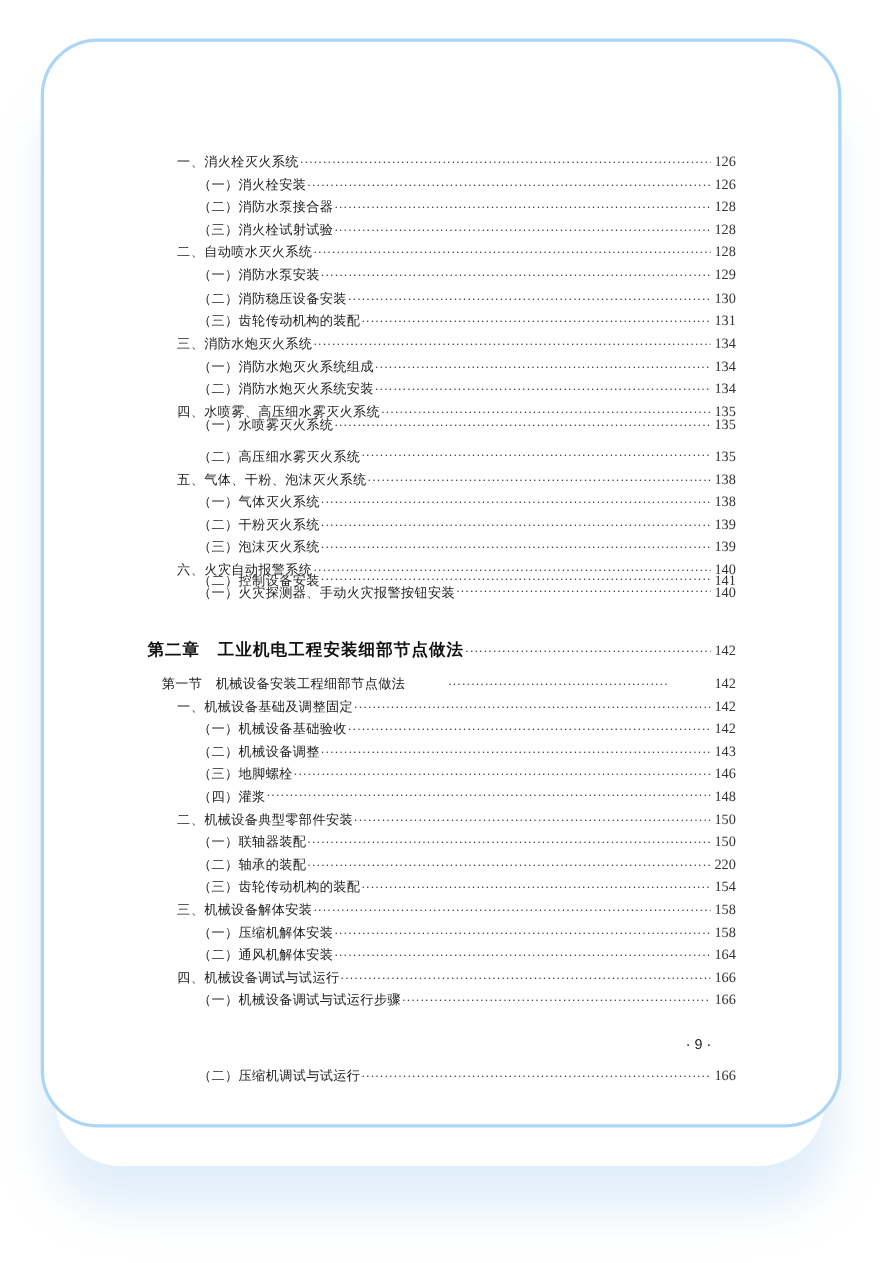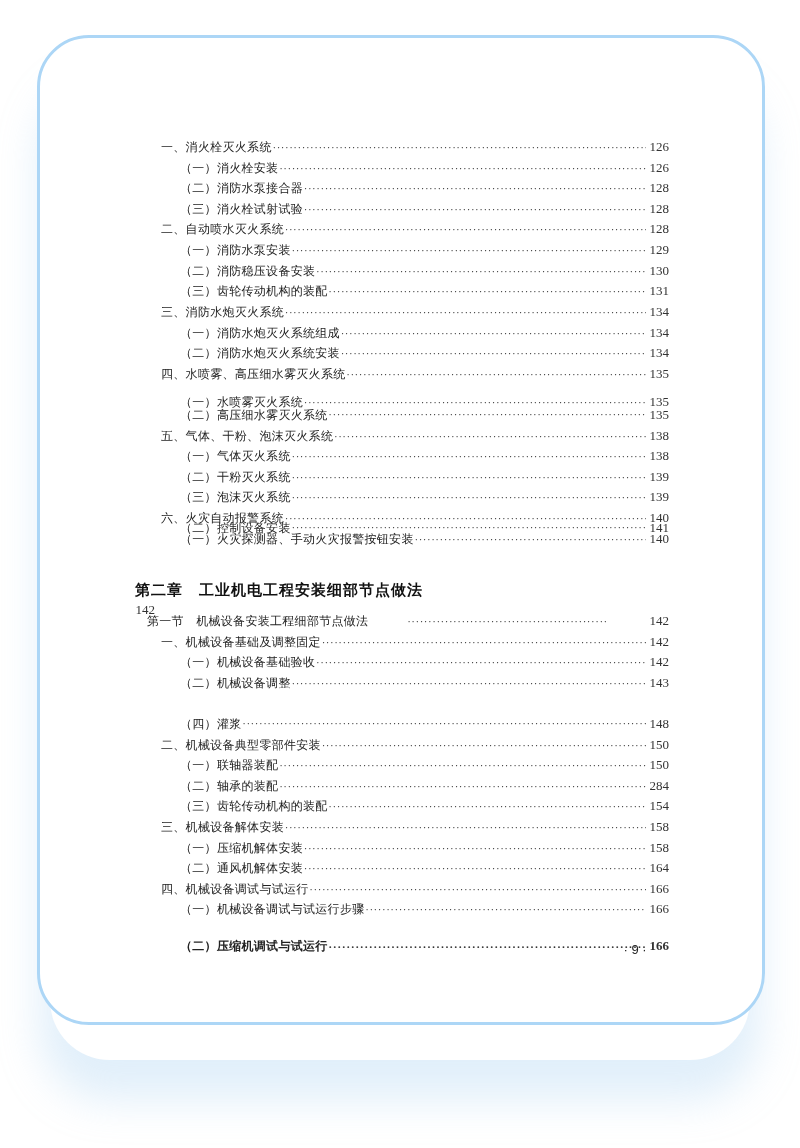--- a/index.html
+++ b/index.html
@@ -76,21 +76,20 @@
       color: #333;
       width: 20px;
       text-align: right;
     }
     .row.chapter {
       font-size: 15px;
       font-weight: bold;
       height: 20px;
       line-height: 20px;
       color: #111;
-      flex-direction: column;
     }
     .row.chapter .title { letter-spacing: 1px; }
     .row.chapter .leader { font-weight: normal; font-size: 10px; }
     .row.chapter .page { font-weight: normal; font-size: 13px; }
     .l1 { left: 161px; }
     .l2 { left: 180px; }
     .sec { left: 147px; }
     .chap { left: 134px; }
     .page-number {
       position: absolute;
@@ -164,21 +163,21 @@
     <div class="row l2" style="top: 345px;">
       <span class="title">（二）消防水炮灭火系统安装</span>
       <span class="leader"></span>
       <span class="page">134</span>
     </div>
     <div class="row l1" style="top: 366px;">
       <span class="title">四、水喷雾、高压细水雾灭火系统</span>
       <span class="leader"></span>
       <span class="page">135</span>
     </div>
-    <div class="row l2" style="top: 394px;">
+    <div class="row l2" style="top: 378px;">
       <span class="title">（一）水喷雾灭火系统</span>
       <span class="leader"></span>
       <span class="page">135</span>
     </div>
     <div class="row l2" style="top: 407px; align-items: flex-end;">
       <span class="title">（二）高压细水雾灭火系统</span>
       <span class="leader"></span>
       <span class="page">135</span>
     </div>
     <div class="row l1" style="top: 428px;">
@@ -199,21 +198,21 @@
     <div class="row l2" style="top: 489px;">
       <span class="title">（三）泡沫灭火系统</span>
       <span class="leader"></span>
       <span class="page">139</span>
     </div>
     <div class="row l1" style="top: 510px;">
       <span class="title">六、火灾自动报警系统</span>
       <span class="leader"></span>
       <span class="page">140</span>
     </div>
-    <div class="row l2" style="top: 531px;">
+    <div class="row l2" style="top: 531px; align-items: flex-end;">
       <span class="title">（一）火灾探测器、手动火灾报警按钮安装</span>
       <span class="leader"></span>
       <span class="page">140</span>
     </div>
     <div class="row l2" style="top: 520px; align-items: center;">
       <span class="title">（二）控制设备安装</span>
       <span class="leader"></span>
       <span class="page">141</span>
     </div>
     <div class="row chapter chap" style="top: 580px;">
@@ -234,39 +233,44 @@
     <div class="row l2" style="top: 654px;">
       <span class="title">（一）机械设备基础验收</span>
       <span class="leader"></span>
       <span class="page">142</span>
     </div>
     <div class="row l2" style="top: 675px;">
       <span class="title">（二）机械设备调整</span>
       <span class="leader"></span>
       <span class="page">143</span>
     </div>
+    <div class="row l2" style="top: 695px;">
+      <span class="title">（三）地脚螺栓</span>
+      <span class="leader"></span>
+      <span class="page">146</span>
+    </div>
     <div class="row l2" style="top: 716px; align-items: center;">
       <span class="title">（四）灌浆</span>
       <span class="leader"></span>
       <span class="page">148</span>
     </div>
     <div class="row l1" style="top: 737px;">
       <span class="title">二、机械设备典型零部件安装</span>
       <span class="leader"></span>
       <span class="page">150</span>
     </div>
     <div class="row l2" style="top: 757px;">
       <span class="title">（一）联轴器装配</span>
       <span class="leader"></span>
       <span class="page">150</span>
     </div>
     <div class="row l2" style="top: 778px;">
       <span class="title">（二）轴承的装配</span>
       <span class="leader"></span>
-      <span class="page">284</span>
+      <span class="page">220</span>
     </div>
     <div class="row l2" style="top: 798px;">
       <span class="title">（三）齿轮传动机构的装配</span>
       <span class="leader"></span>
       <span class="page">154</span>
     </div>
     <div class="row l1" style="top: 819px;">
       <span class="title">三、机械设备解体安装</span>
       <span class="leader"></span>
       <span class="page">158</span>
@@ -284,20 +288,20 @@
     <div class="row l1" style="top: 881px;">
       <span class="title">四、机械设备调试与试运行</span>
       <span class="leader"></span>
       <span class="page">166</span>
     </div>
     <div class="row l2" style="top: 901px;">
       <span class="title">（一）机械设备调试与试运行步骤</span>
       <span class="leader"></span>
       <span class="page">166</span>
     </div>
-    <div class="row l2" style="top: 938px; font-weight: bold;">
+    <div class="row l2" style="top: 970px;">
       <span class="title">（二）压缩机调试与试运行</span>
       <span class="leader"></span>
       <span class="page">166</span>
     </div>
   </div>
 
 <div class="page-number">· 9 ·</div>
 
 </body></html>

